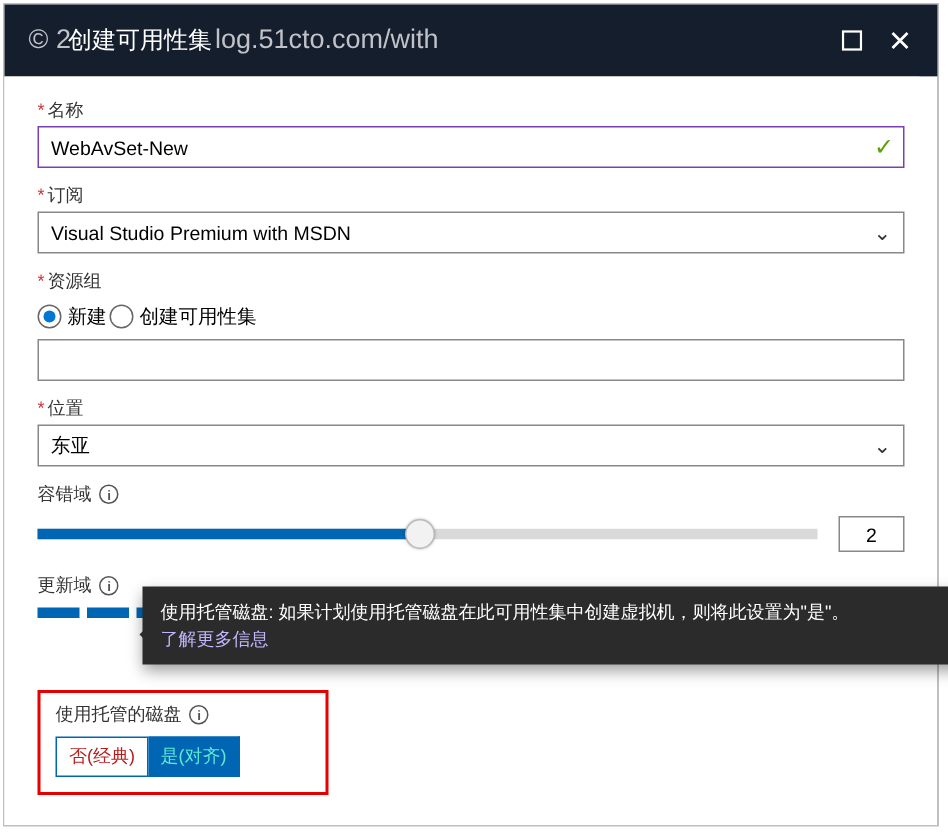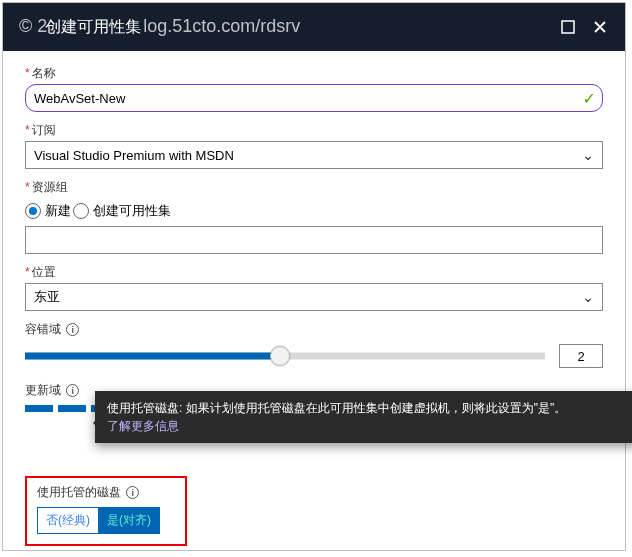--- a/index.html
+++ b/index.html
@@ -148,49 +148,49 @@
     position: absolute;
     left: -8px;
     bottom: 14px;
     border: 6px solid transparent;
     border-right-color: #2b2b2b;
   }
   .tooltip a { color: #c4b5fd; text-decoration: none; }
   .bottom-block {
     position: absolute;
     left: 22px;
-    bottom: 4px;
+    bottom: 20px;
     border: 2px solid #e60000;
     padding: 6px 14px 10px 10px;
-    width: 162px;
+    width: 194px;
   }
   .md-label { font-size: 12px; color: #333; margin-bottom: 6px; }
   .seg-btns { display: flex; }
   .seg-btn {
     border: 1px solid #0066b3;
     font-size: 12px;
     padding: 4px 8px;
     cursor: pointer;
     background: #fff;
-    color: #3b82f6;
+    color: #b91c1c;
   }
   .seg-btn + .seg-btn { border-left: none; }
   .seg-btn.active { background: #0066b3; color: #5eead4; }
   .field.update-domain { margin-top: 14px; }
 </style>
 </head>
 <body>
 
 <div class="frame">
 
   <div class="header">
     <div class="title-wrap">
       <span class="watermark">©  2</span>
       <span class="blade-title">创建可用性集</span>
-      <span class="watermark">log.51cto.com/rdsrv</span>
+      <span class="watermark">log.51cto.com/with</span>
     </div>
     <div class="header-icons">
       <span class="header-icon">
         <svg width="14" height="14" viewBox="0 0 14 14">
             <rect x="1" y="1" width="12" height="12" fill="none" stroke="#fff" stroke-width="1.5"></rect>
           </svg>
       </span>
       <span class="header-icon">
         <svg width="14" height="14" viewBox="0 0 14 14">
             <path d="M2 2 L12 12 M12 2 L2 12" stroke="#fff" stroke-width="1.8"></path>
@@ -200,21 +200,21 @@
   </div>
 
   <div class="side-strip"></div>
 
   <div class="content">
 
     <div class="field">
       <div class="flabel">
         <span class="req">*</span><span>名称</span>
       </div>
-      <div class="input name-field" style="position:relative;border-radius:11px;">
+      <div class="input name-field" style="position:relative;">
         <span>WebAvSet-New</span>
         <span class="check">✓</span>
       </div>
     </div>
 
     <div class="field">
       <div class="flabel">
         <span class="req">*</span><span>订阅</span>
       </div>
       <div class="select">

